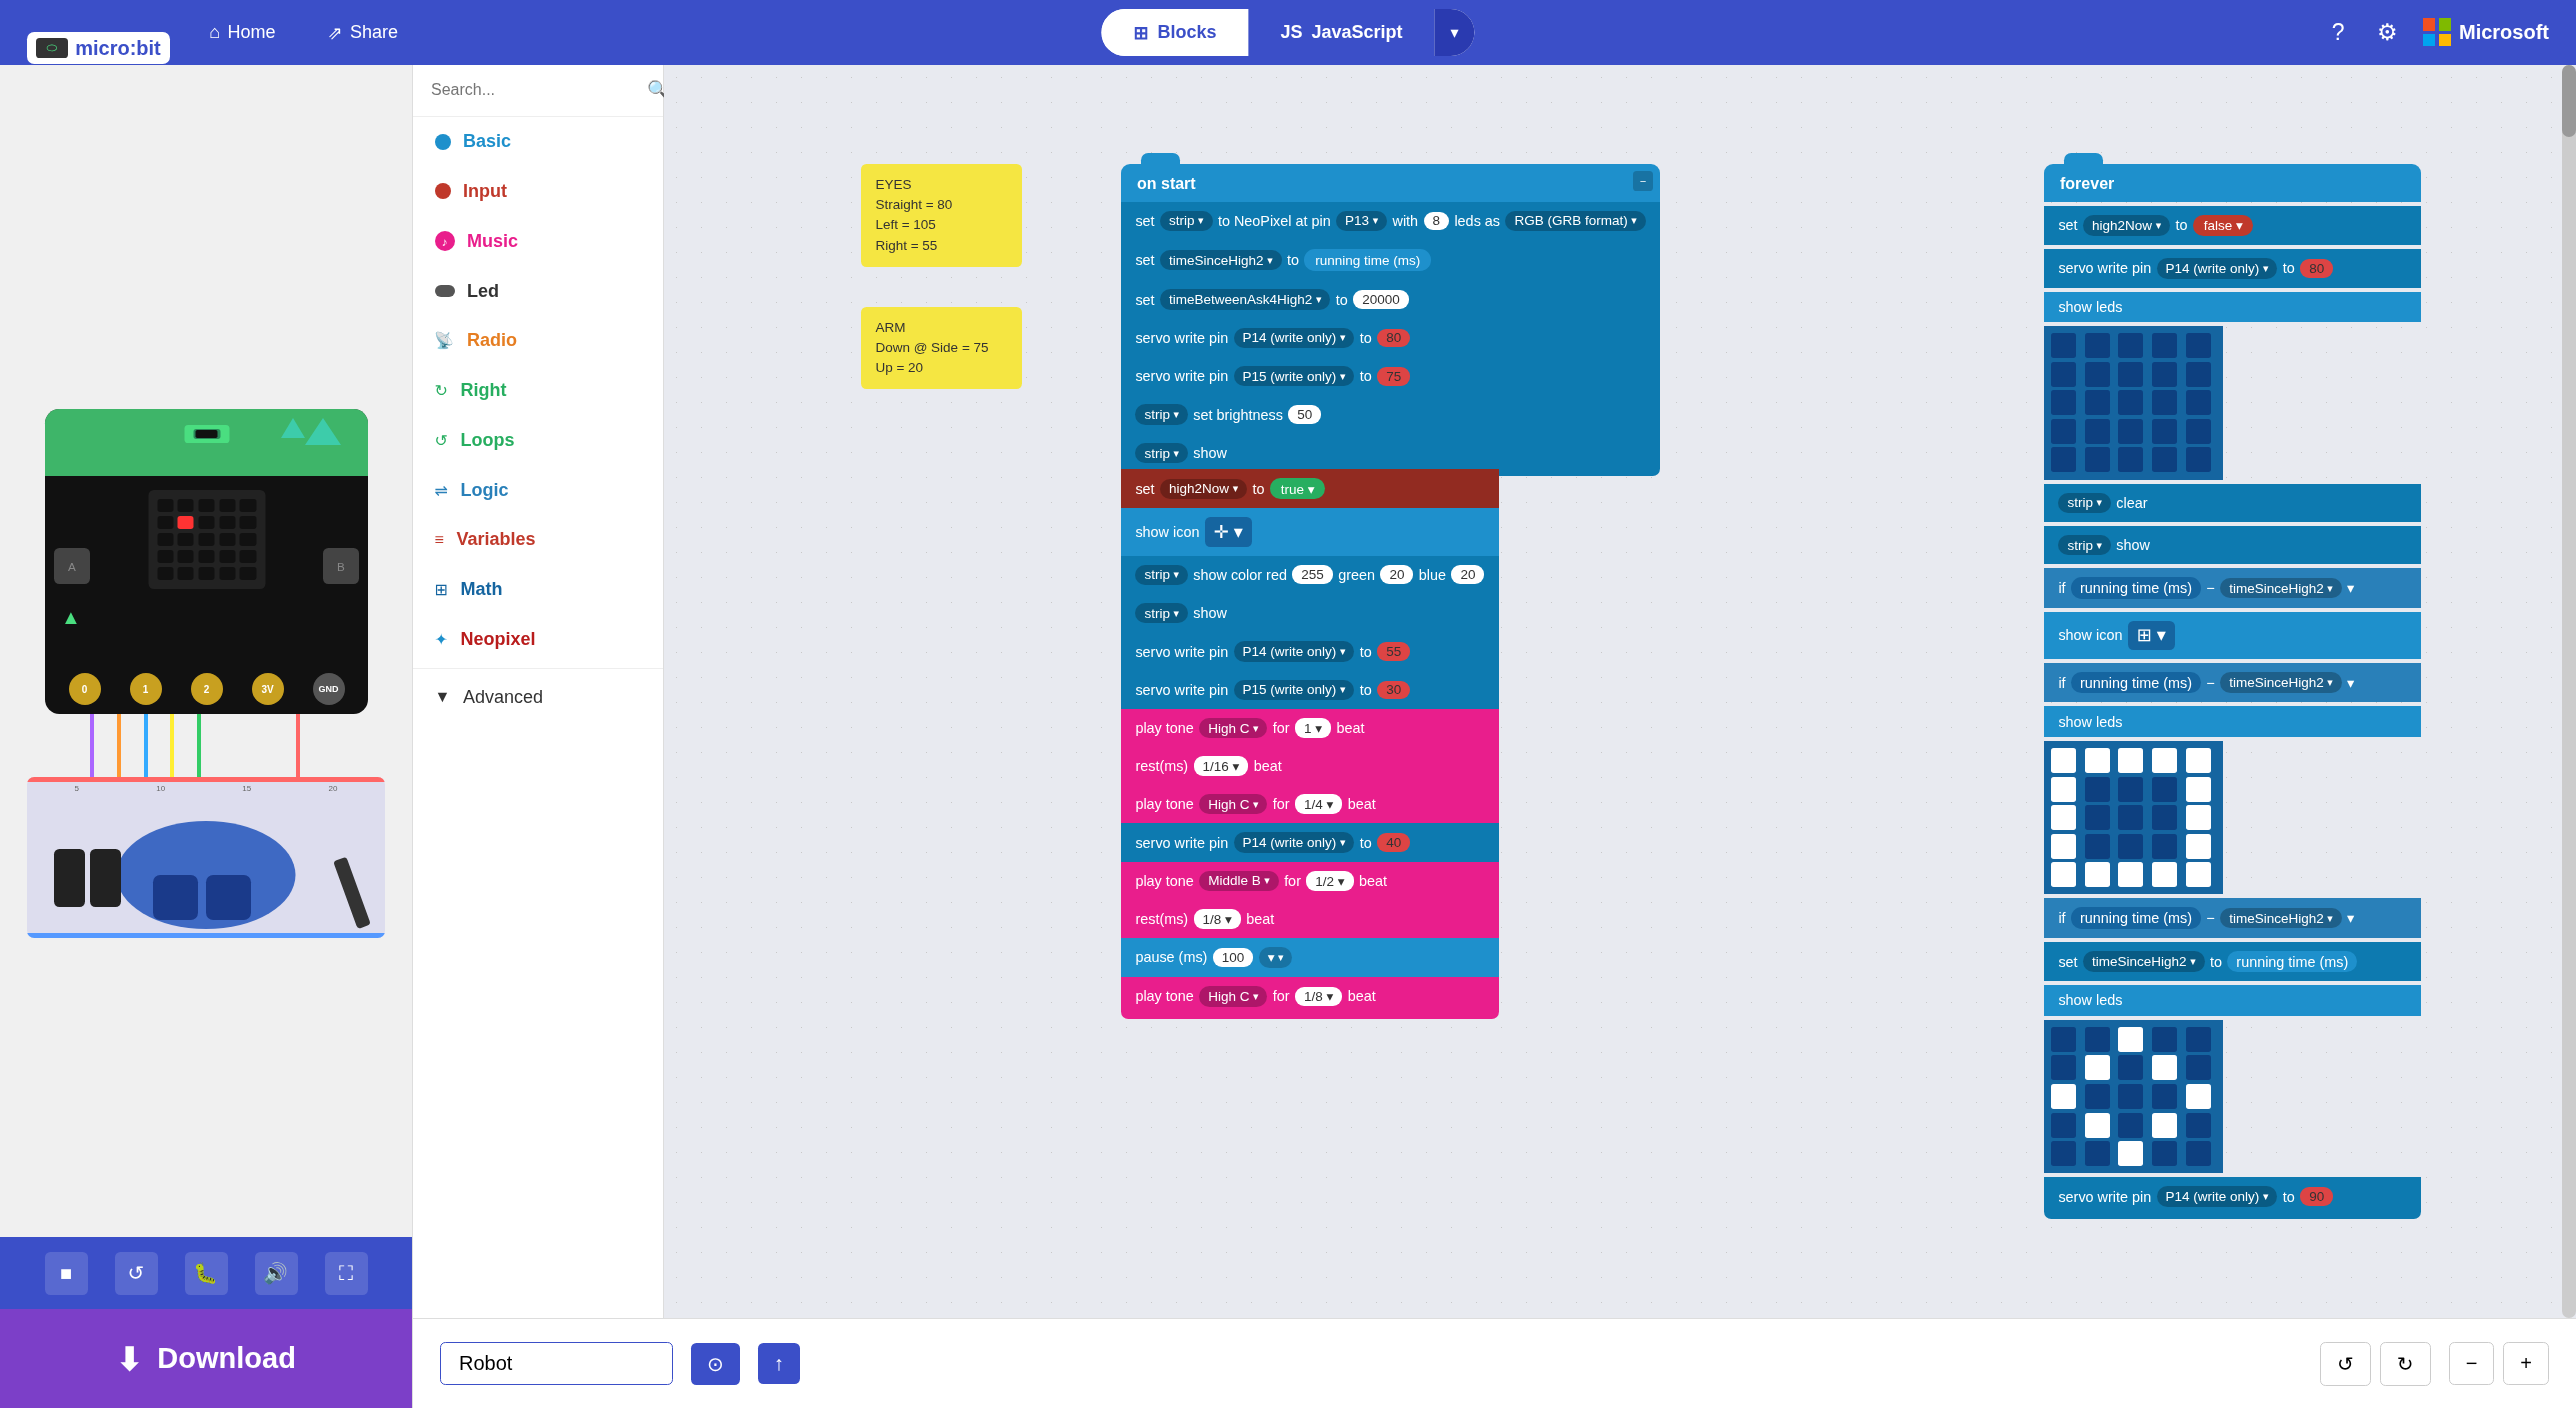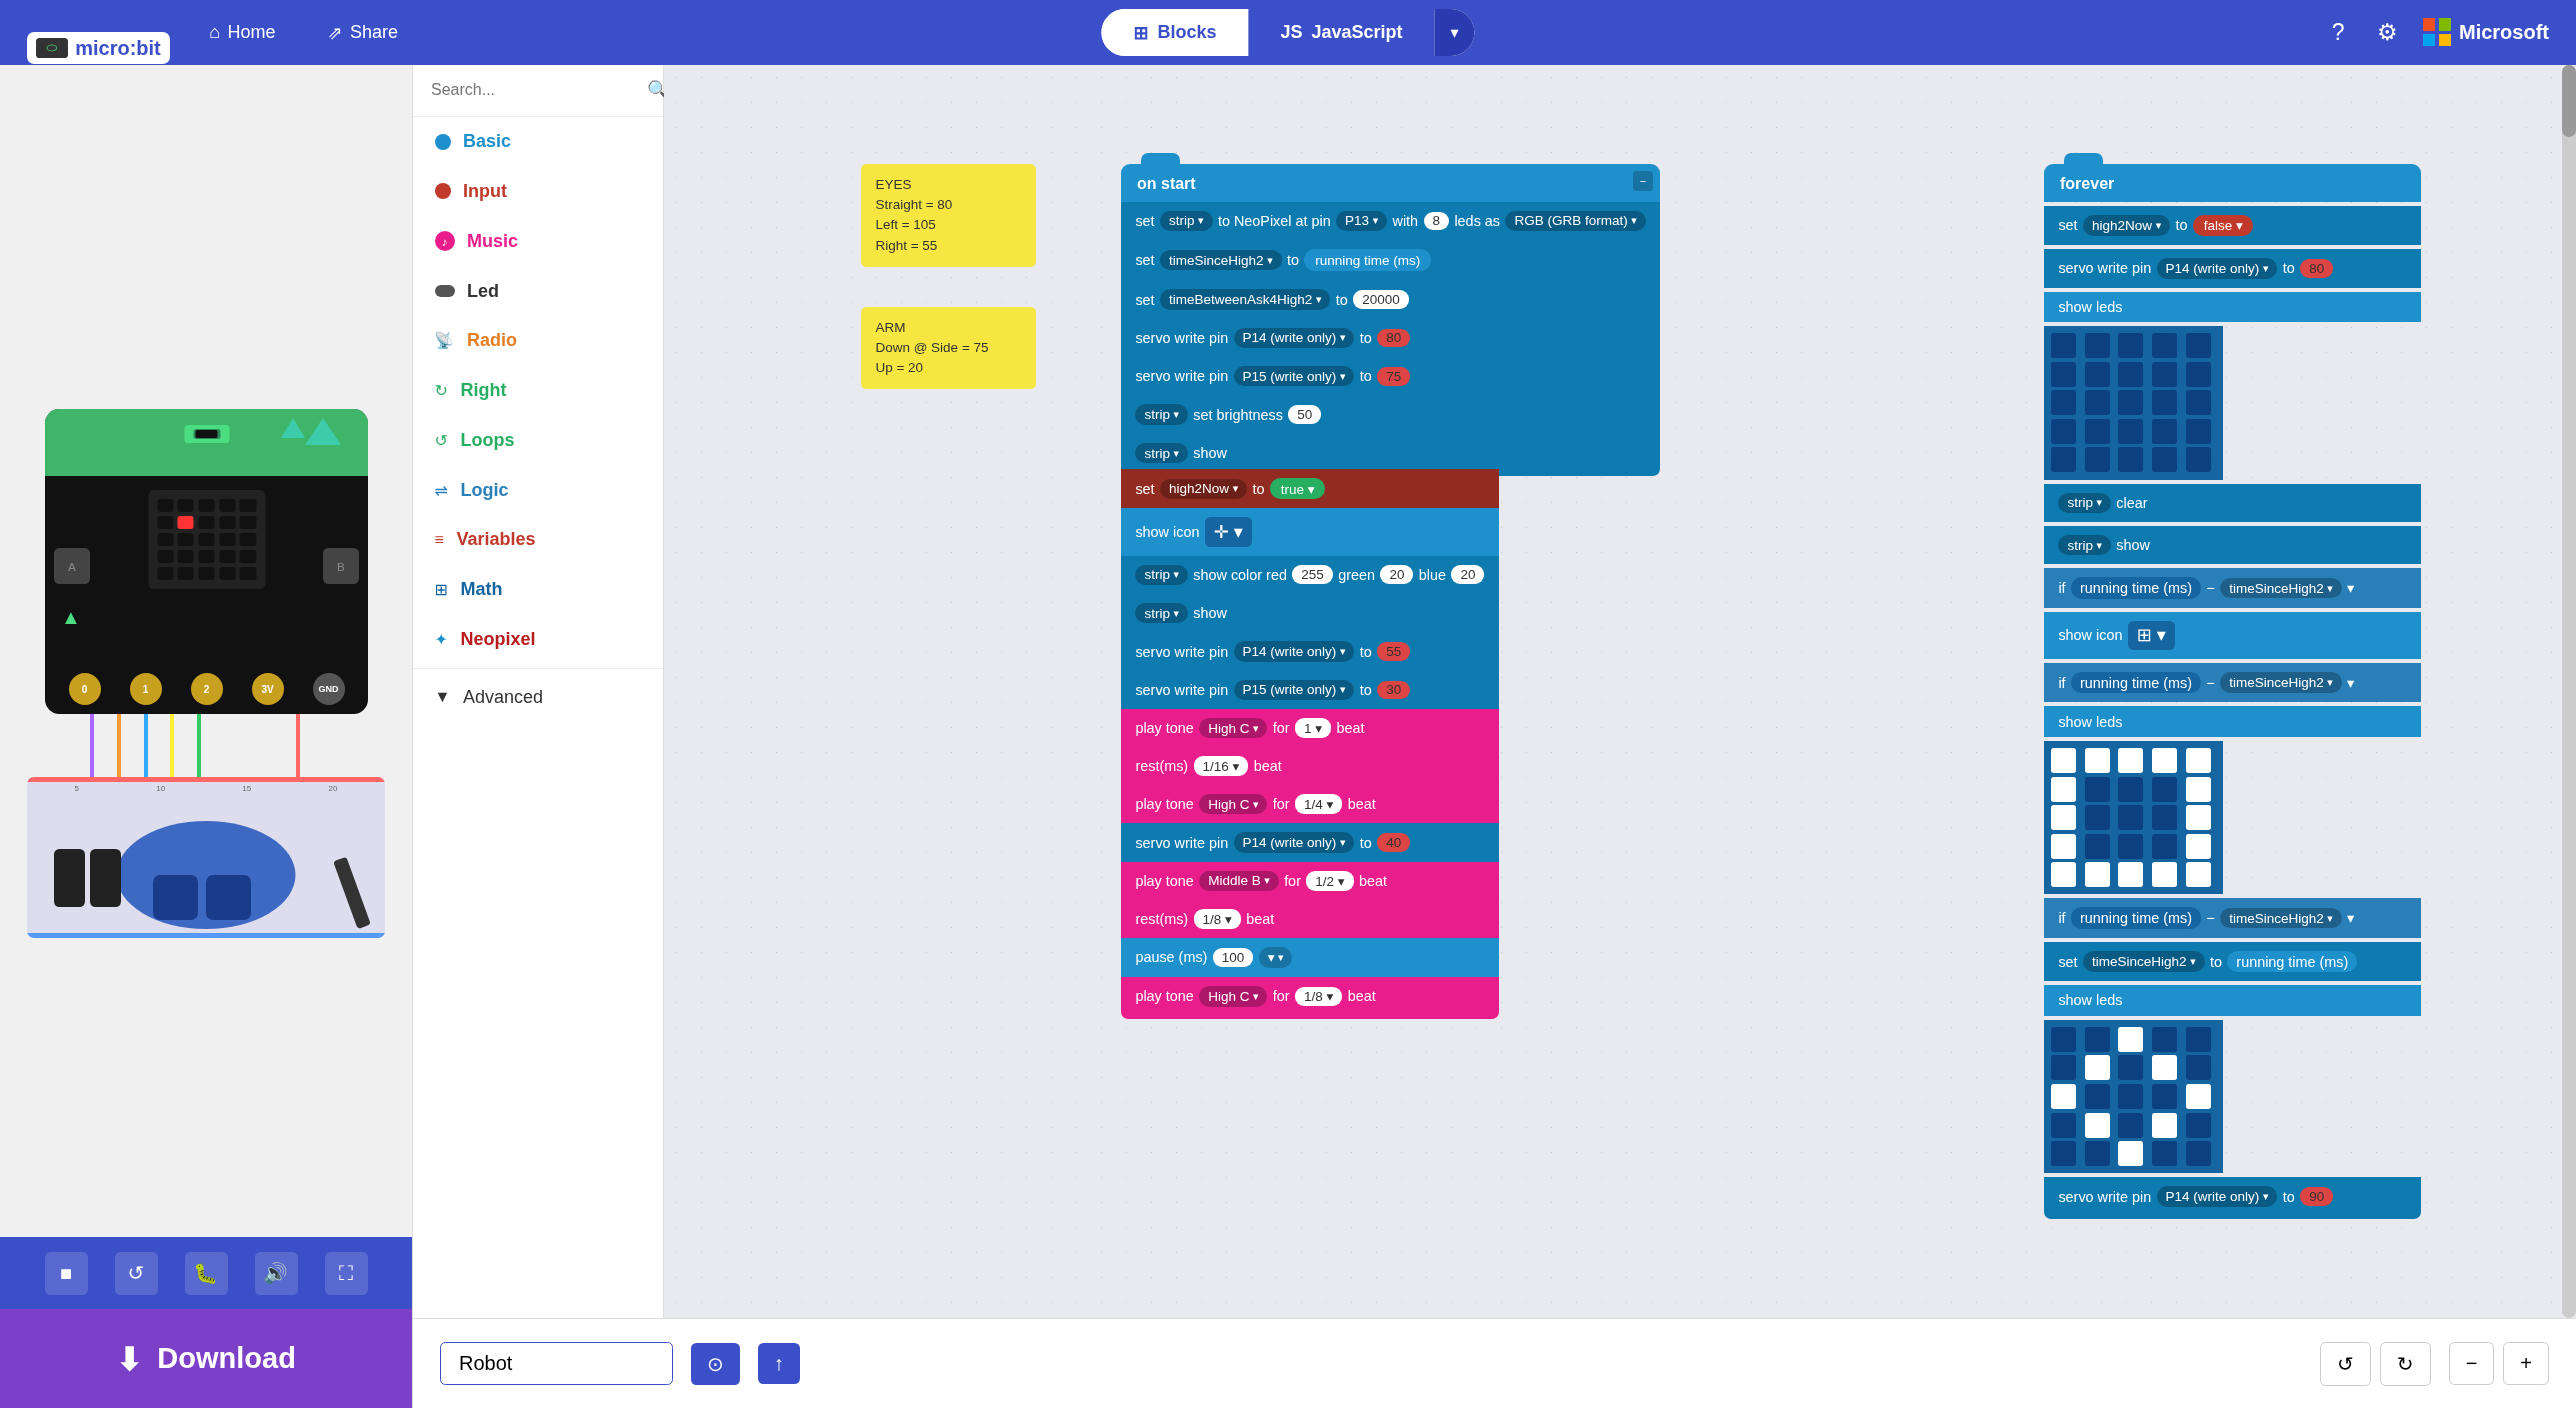--- a/index.html
+++ b/index.html
@@ -185,21 +185,21 @@
     }
     .block-dropdown::after { content: ' ▾'; font-size: 10.8px; }
 
     .note-block {
       background: #f5e642;
       color: #333;
       border-radius: 5.4px;
       padding: 10.8px 14.4px;
       font-size: 13.5px;
       line-height: 1.5;
-      width: 175px;
+      width: 161px;
     }
 
     .collapse-btn {
       position: absolute; right: 7.2px; top: 7.2px;
       background: rgba(0,0,0,0.2); border: none; color: white;
       border-radius: 3.6px; cursor: pointer; width: 20px; height: 20px;
       font-size: 10.8px; display: flex; align-items: center; justify-content: center;
     }
   </style>
 </head>

